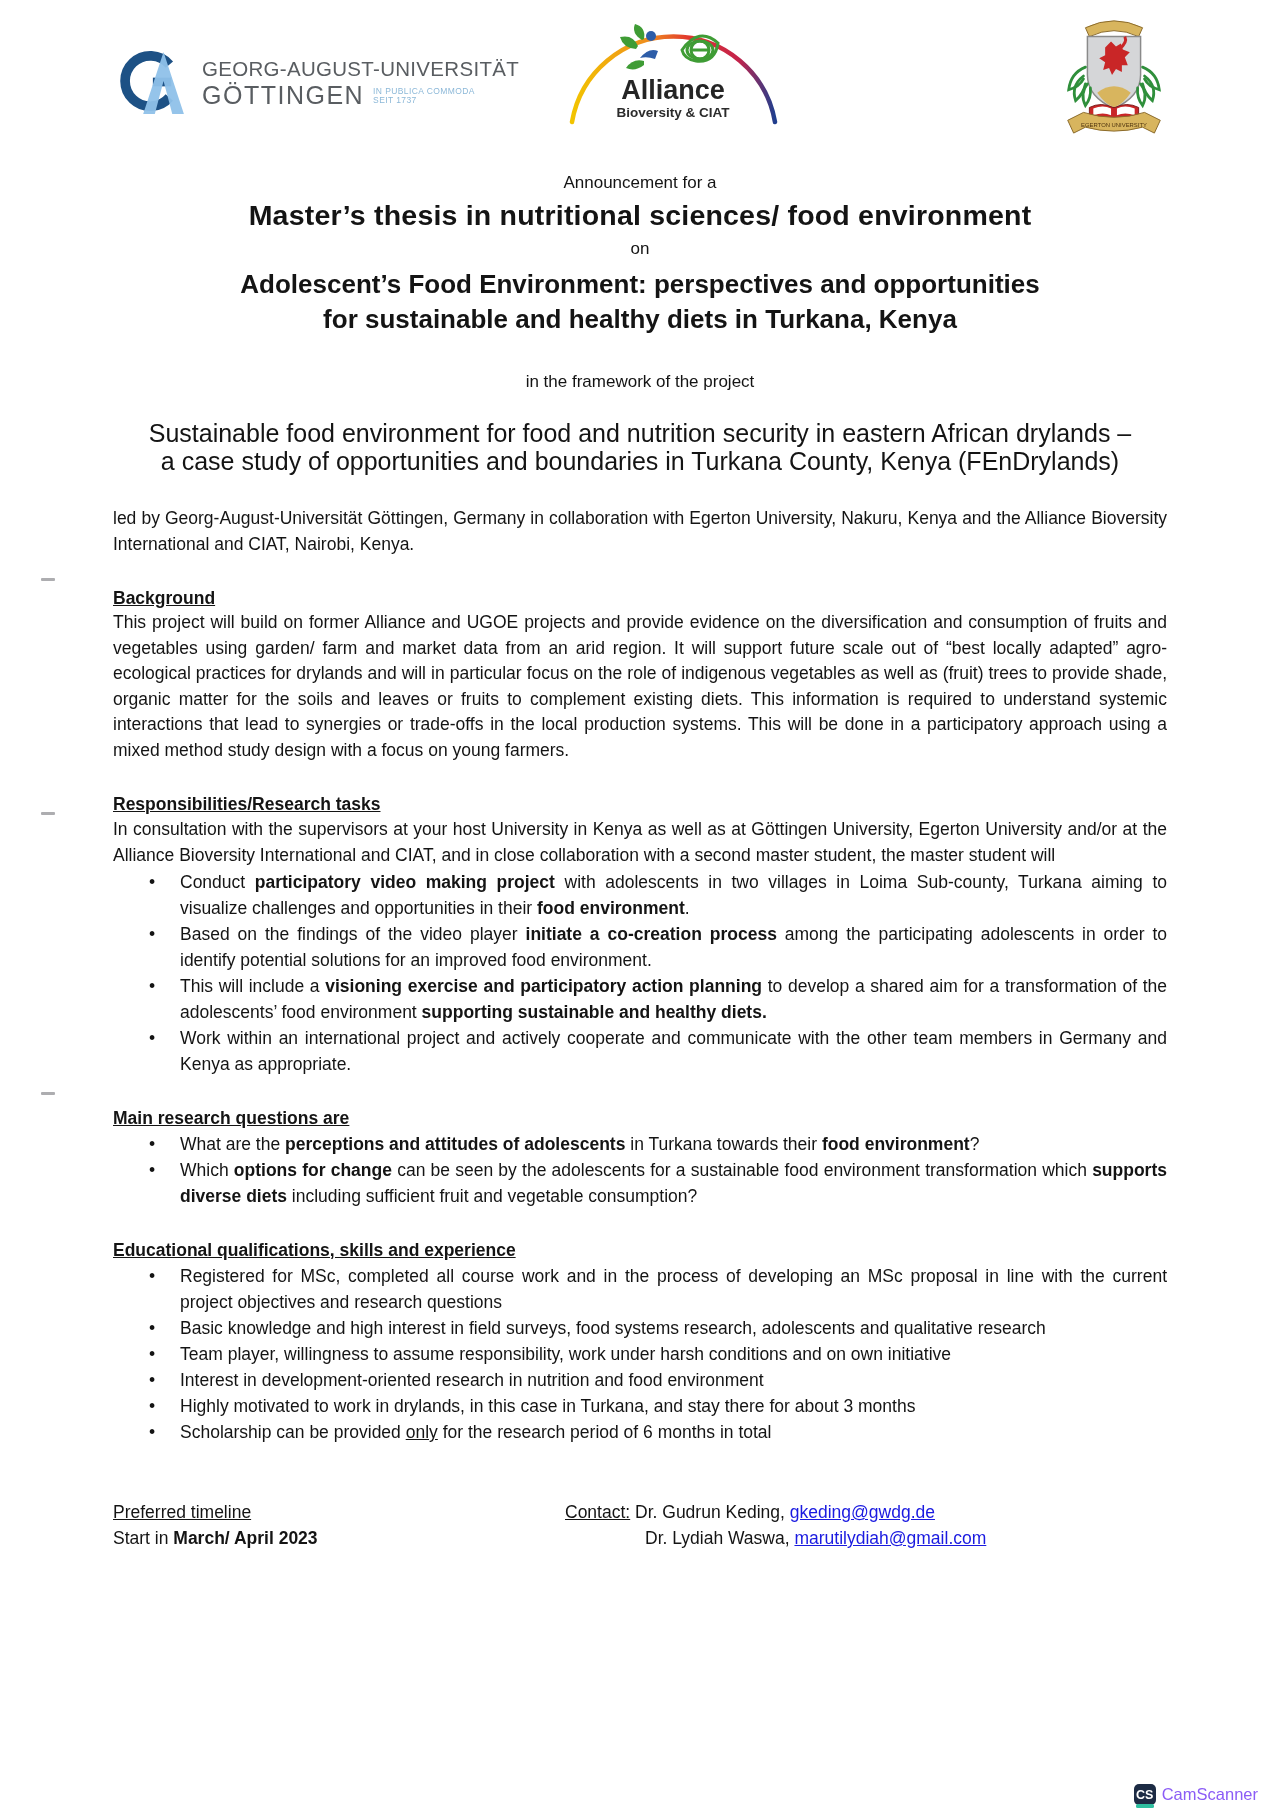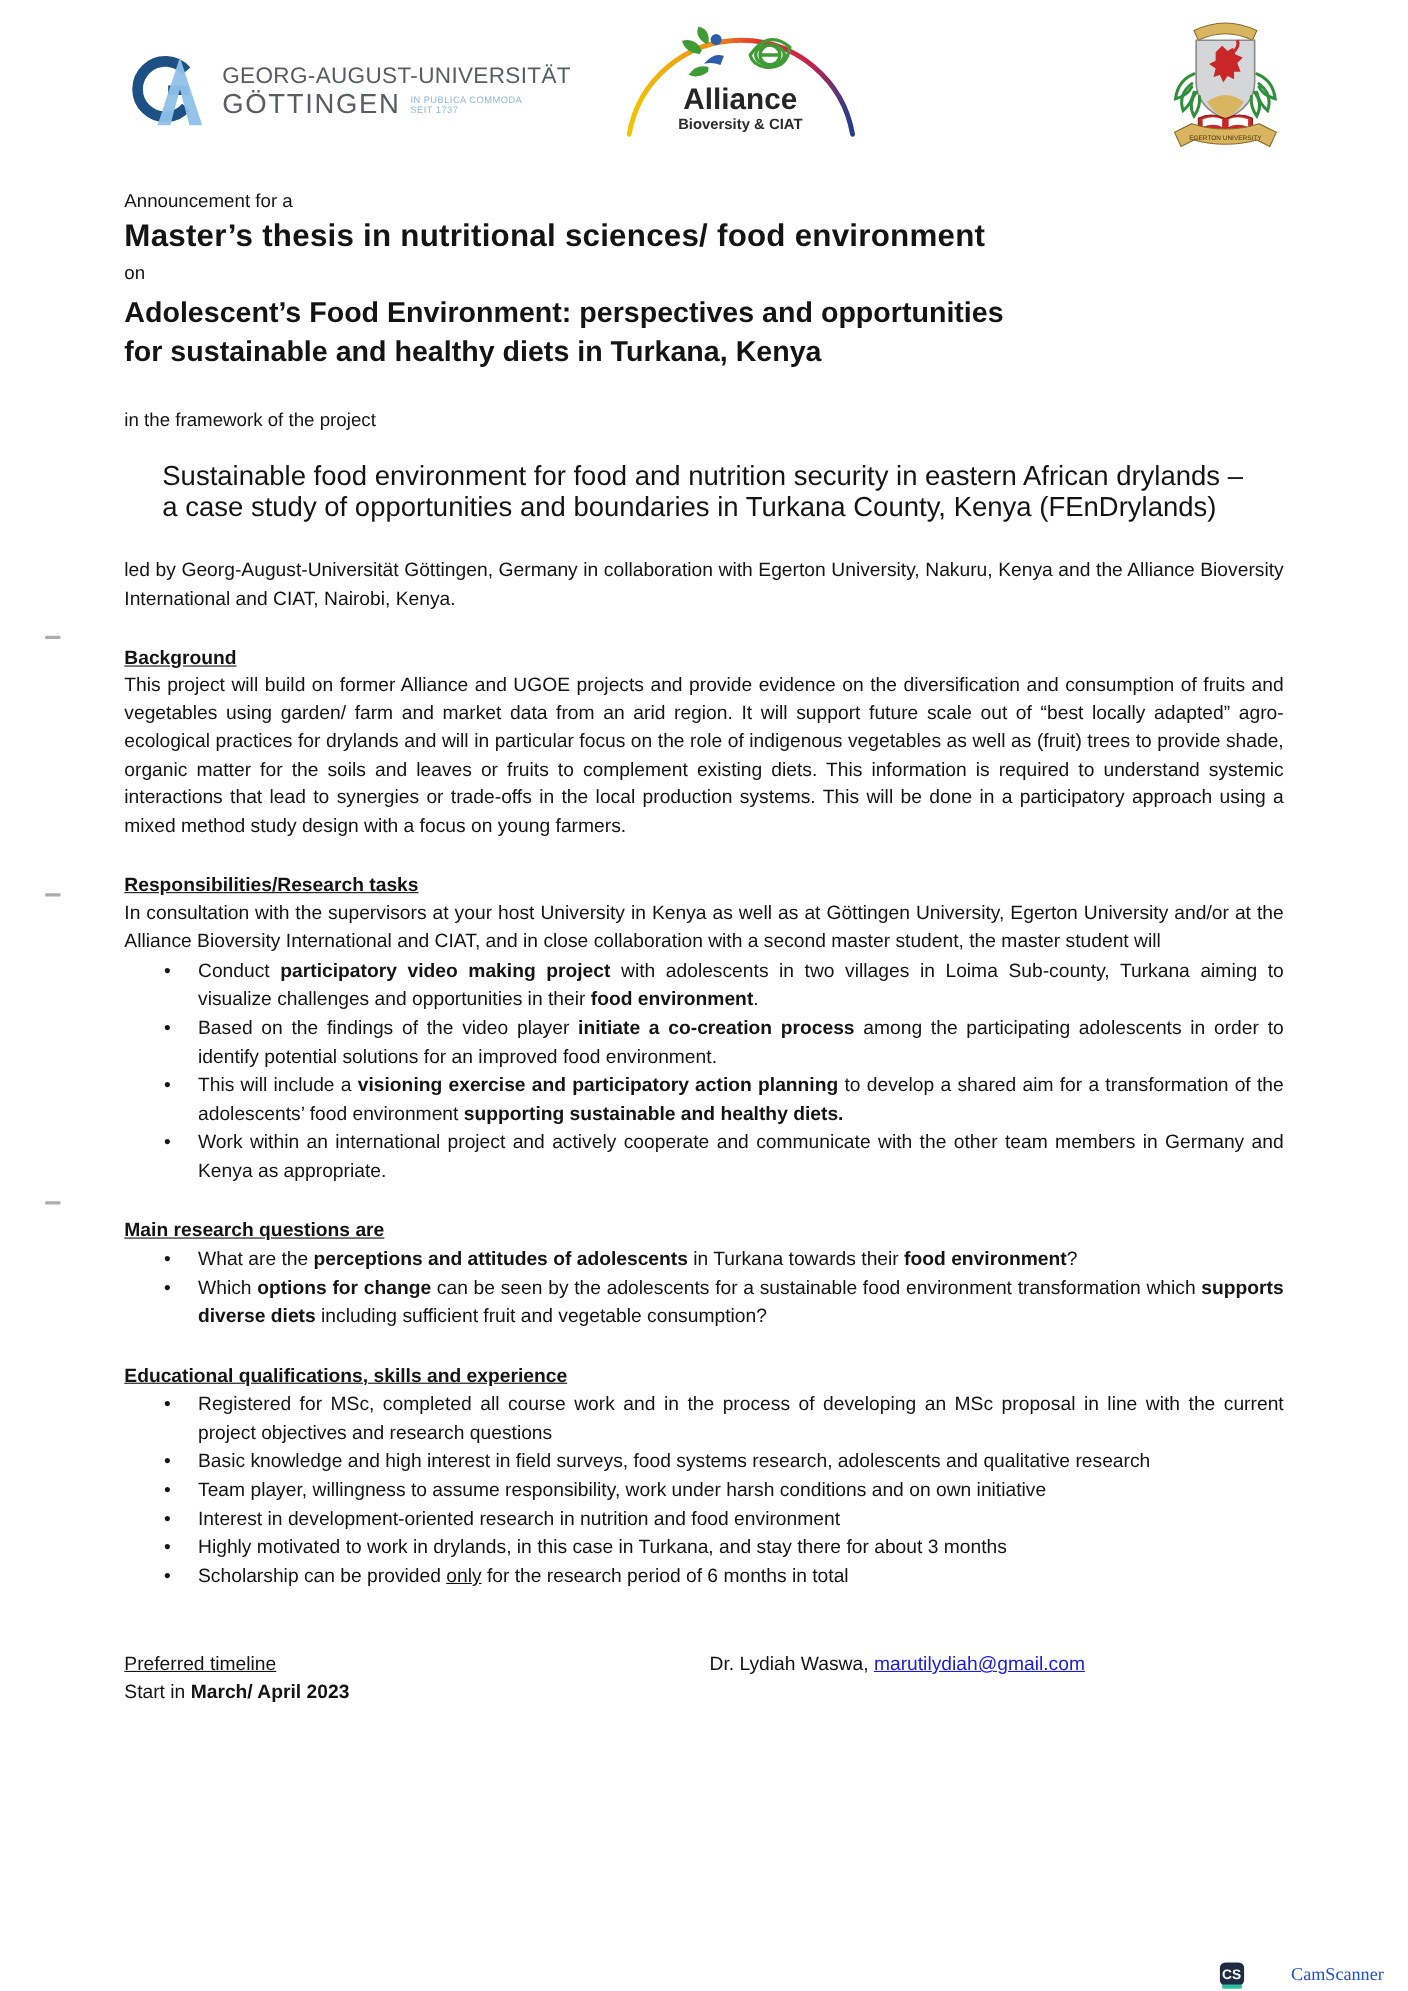--- a/index.html
+++ b/index.html
@@ -13,21 +13,21 @@
   .goe-text{display:flex;flex-direction:column;justify-content:flex-end;}
   .goe-l1{font-size:20.5px;color:#595d61;letter-spacing:.3px;}
   .goe-row2{display:flex;align-items:flex-end;gap:9px;margin-top:2px;}
   .goe-l2{font-size:25px;color:#595d61;letter-spacing:1.5px;line-height:25px;}
   .goe-motto{font-size:8.5px;line-height:9.5px;color:#8cb8d8;letter-spacing:.4px;padding-bottom:2px;}
   .alliance-logo{position:absolute;left:556px;top:20px;}
   .cgiar-logo{position:absolute;left:798px;top:26px;}
   .egerton-crest{position:absolute;left:1050px;top:10px;}
   
   .content{padding:0 113px;}
-  .center{}
+  .center{text-align:center;}
   .announcement{margin-top:22px;font-size:17px;line-height:22px;}
   .main-title{font-size:28.5px;font-weight:bold;line-height:36px;margin-top:3px;letter-spacing:.2px;}
   .on{font-size:17px;line-height:24px;margin-top:4px;}
   .subtitle{font-size:26px;font-weight:bold;line-height:35px;margin-top:6px;}
   .framework{font-size:17px;line-height:22px;margin-top:34px;}
   .project{font-size:25px;line-height:28px;margin-top:26px;}
   .project-inner{max-width:985px;margin:0 auto;}
   .ledby{font-size:17.5px;line-height:26px;margin-top:30px;text-align:justify;}
   .section-heading{font-size:17.5px;font-weight:bold;text-decoration:underline;margin-top:29px;line-height:24px;}
   .para{font-size:17.5px;line-height:25.5px;text-align:justify;}
@@ -43,21 +43,21 @@
   .footer{display:flex;margin-top:54px;font-size:17.5px;line-height:26px;}
   .footer-left{width:452px;flex:none;}
   .contact-line2{padding-left:80px;}
   
   .dash{position:absolute;left:41px;width:14px;height:3px;background:#adadb0;border-radius:1px;}
   .dash1{top:578px;}.dash2{top:812px;}.dash3{top:1092px;}
   .cam{position:absolute;right:22px;bottom:5px;display:flex;align-items:center;gap:6px;}
   .cs-badge{width:22px;height:21px;background:#1d2b44;border-radius:5px;color:#ffffff;
     font-weight:bold;font-size:12.5px;display:flex;align-items:center;justify-content:center;position:relative;}
   .cs-badge::after{content:"";position:absolute;left:2px;right:2px;bottom:-2.5px;height:3.5px;background:#2fbfa0;border-radius:1.5px;}
-  .cam-label{font-family:Liberation Serif, serif;font-size:16.5px;color:#1d4ed8;margin-left:37px;}
+  .cam-label{font-family:Liberation Sans, sans-serif;font-size:16.5px;color:#8b5cf6;}
 </style>
 </head>
 <body>
 
 <div class="page">
 
   <div class="header">
 
     <div class="goe-logo">
       <svg width="78" height="64" viewBox="0 0 80 66">
@@ -210,20 +210,21 @@
           <span class="bullet-text"><span>Scholarship can be provided </span><span class="u">only</span><span> for the research period of 6 months in total</span></span>
         </div>
       </div>
 
     <div class="footer">
       <div class="footer-left">
         <div class="u">Preferred timeline</div>
         <div><span>Start in </span><span class="b">March/ April 2023</span></div>
       </div>
       <div class="footer-right">
+        <div><span class="u">Contact:</span><span> Dr. Gudrun Keding, </span><span class="link">gkeding@gwdg.de</span></div>
         <div class="contact-line2"><span>Dr. Lydiah Waswa, </span><span class="link">marutilydiah@gmail.com</span></div>
       </div>
     </div>
   </div>
 
   <div class="dash dash1"></div>
   <div class="dash dash2"></div>
   <div class="dash dash3"></div>
 
   <div class="cam">

